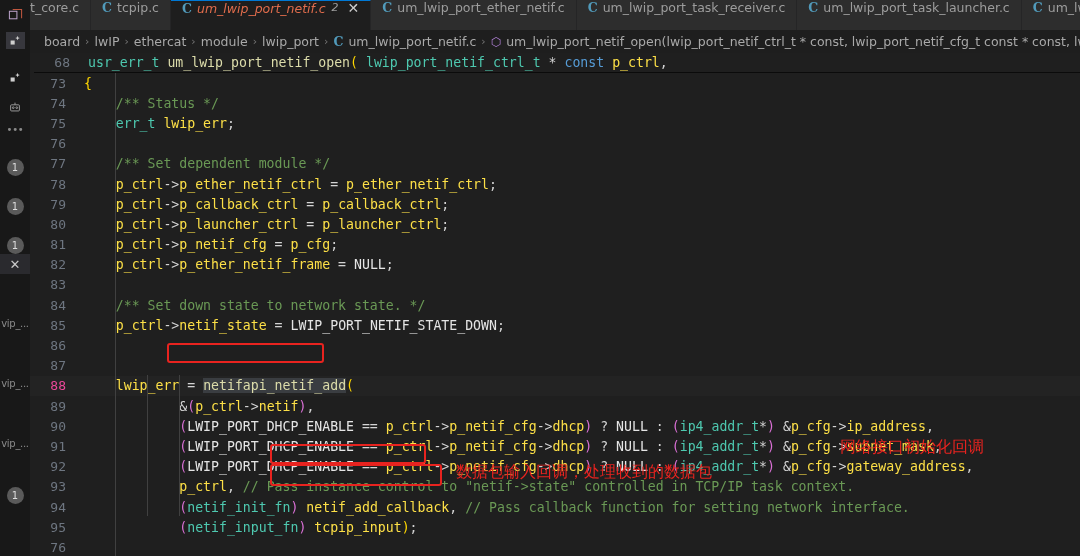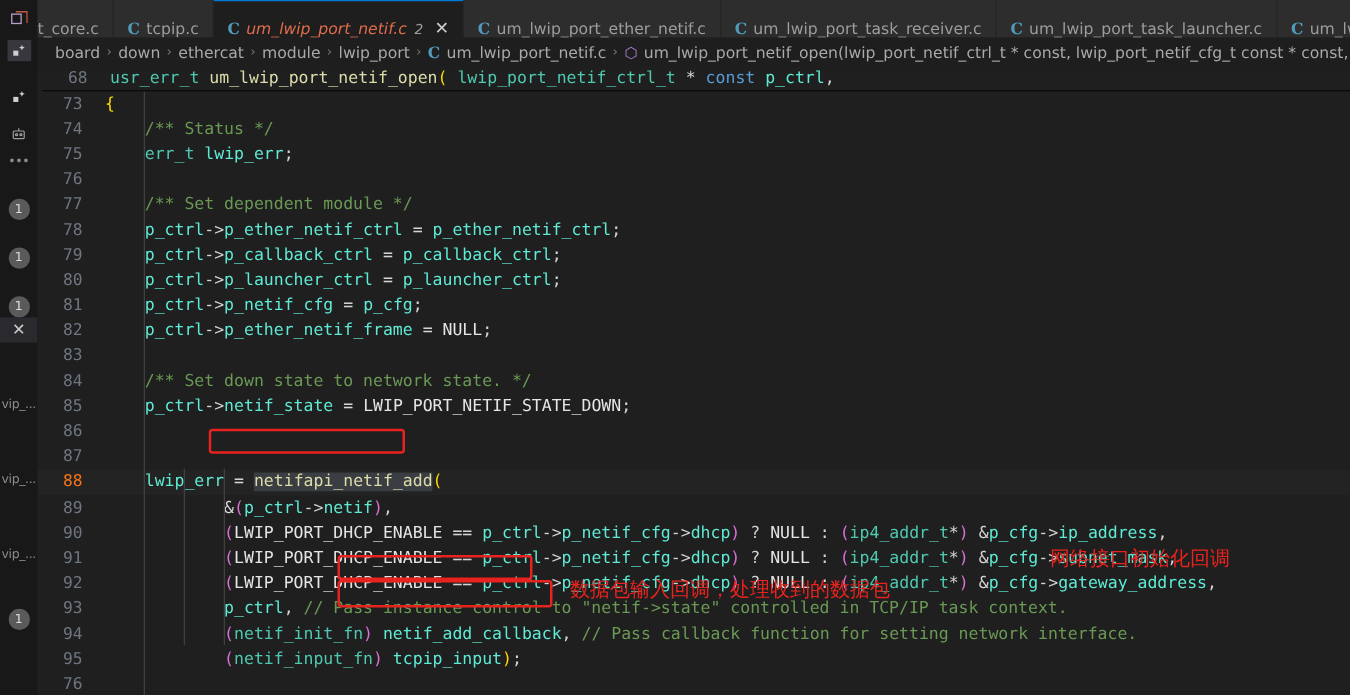--- a/index.html
+++ b/index.html
@@ -14,21 +14,21 @@
   
   .toprow { display:flex; height:30px; flex:0 0 30px; background:#252526; }
   .rail-top {
     width:30px; flex:0 0 30px; background:#181818;
     display:flex; align-items:center; justify-content:center;
   }
   .rail-top svg { display:block; }
 
   .tabbar { flex:1 1 auto; display:flex; height:30px; background:#252526; overflow:hidden; }
   .tab {
-    display:flex; align-items:flex-end; gap:5px;
+    display:flex; align-items:flex-start; gap:5px;
     padding:0 11px; height:30px;
     background:#2d2d2d; color:#9d9d9d;
     font-size:12.5px; white-space:nowrap;
     border-right:1px solid #252526;
     position:relative; flex:0 0 auto;
   }
   .tab.partial { padding-left:0; }
   .tab.active {
     background:#1e1e1e; color:#ffffff;
     border-top:1px solid #0078d4;
@@ -90,33 +90,33 @@
     display:flex; align-items:center;
   }
   .code-scroll { position:absolute; top:20px; left:0; right:0; bottom:0; }
 
   .cline { height:20.2px; display:flex; align-items:center; white-space:pre; }
   .cline.hl { background:#232323; }
   .lnum {
     width:50px; flex:0 0 50px; text-align:right; padding-right:14px;
     color:#6e7681; font-size:13px;
   }
-  .lnum.cur { color:#f97316; }
+  .lnum.cur { color:#ec4899; }
   .ctext { font-size:13.2px; color:#d4d4d4; position:relative; padding-left:4px; }
 
   
   .guide {
     position:absolute; top:20px; bottom:0; width:1px; background:#404040; z-index:1;
   }
 
   
   .t-key   { color:#569cd6; }
   .t-type  { color:#4ec9b0; }
   .t-fn    { color:#dcdcaa; }
-  .t-var   { color:#5eead4; }
+  .t-var   { color:#fde047; }
   .t-cmt   { color:#6a9955; }
   .t-op    { color:#d4d4d4; }
   .t-mac   { color:#e5e5e5; }
   .t-brc1  { color:#ffd700; }
   .t-brc2  { color:#da70d6; }
   .sel     { background:#3a3d41; }
 
   
   .redbox {
     position:absolute; border:2px solid #e8231f; border-radius:3px;
@@ -178,21 +178,21 @@
       <div class="badge-sq">
         <svg width="13" height="13" viewBox="0 0 16 16">
           <rect x="2" y="8" width="5" height="5" fill="#cfcfcf"></rect>
           <path d="M10.5 2.2l.8 2 2 .8-2 .8-.8 2-.8-2-2-.8 2-.8z" fill="#cfcfcf"></path>
         </svg>
       </div>
     </div>
     <div class="breadcrumb">
         <span>board</span>
         <span class="bc-sep">›</span>
-        <span>down</span>
+        <span>lwIP</span>
         <span class="bc-sep">›</span>
         <span>ethercat</span>
         <span class="bc-sep">›</span>
         <span>module</span>
         <span class="bc-sep">›</span>
         <span>lwip_port</span>
         <span class="bc-sep">›</span>
         <span class="bc-ic-c">C</span>
         <span>um_lwip_port_netif.c</span>
         <span class="bc-sep">›</span>

